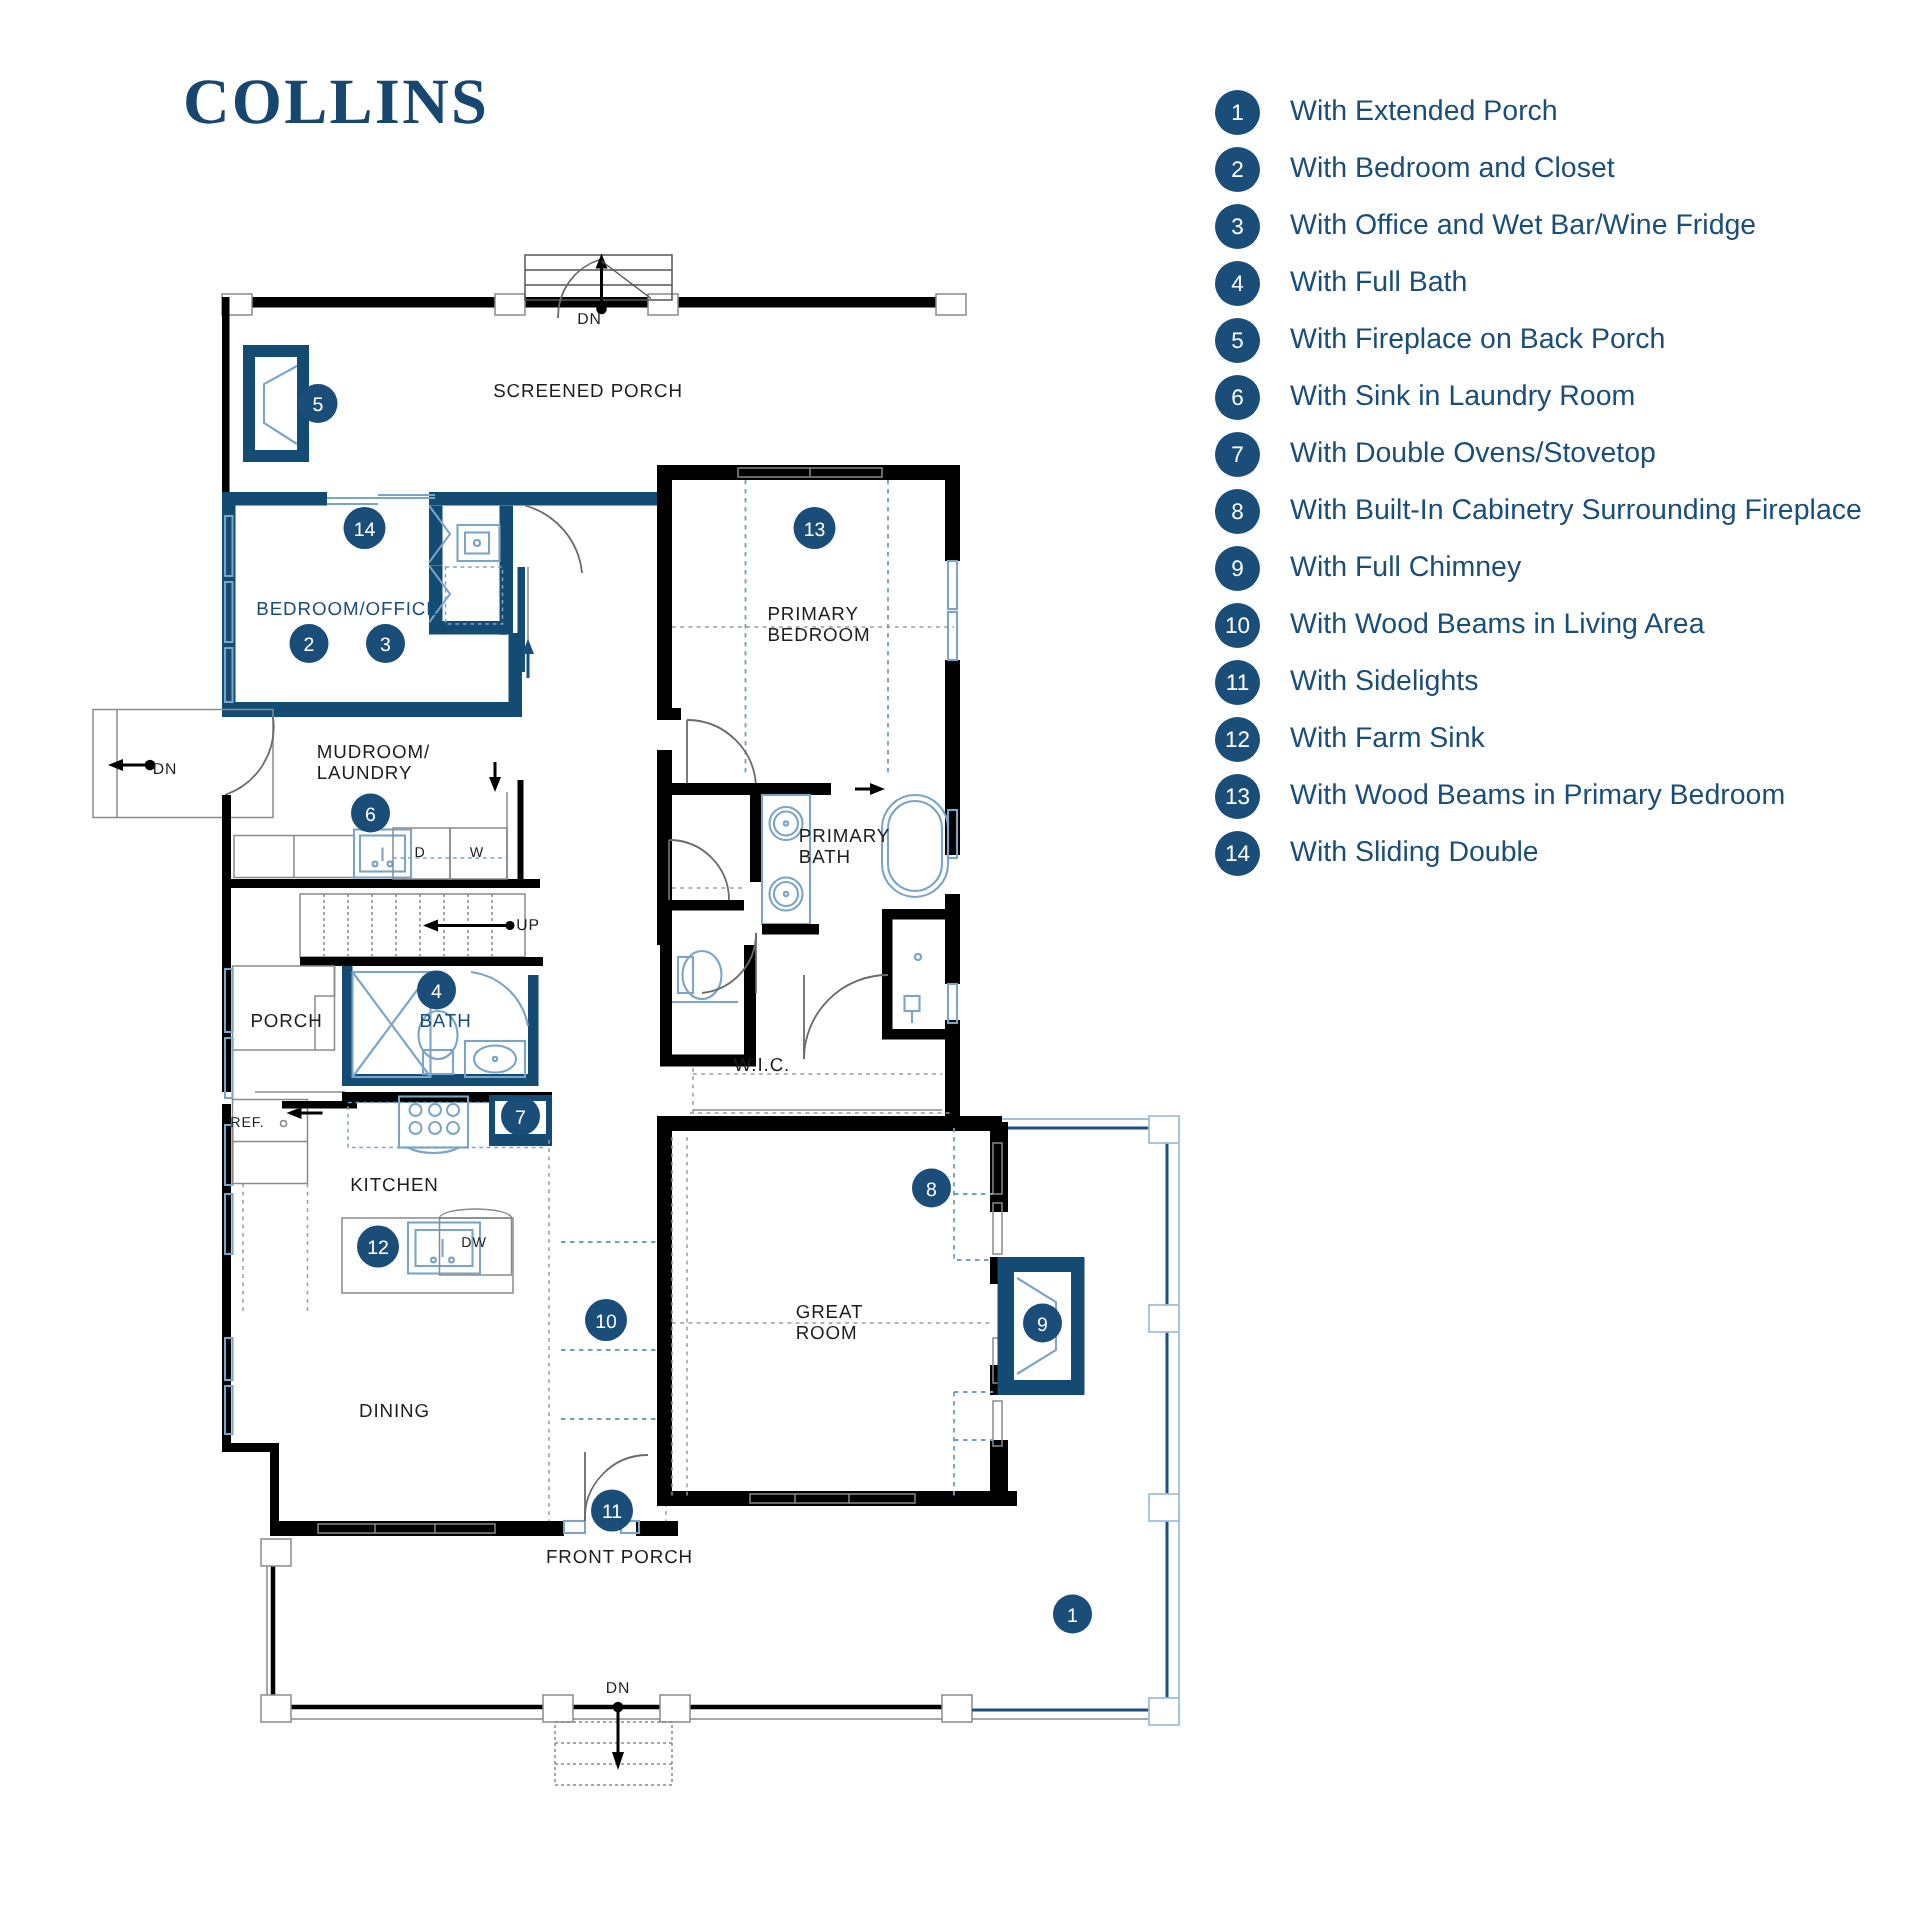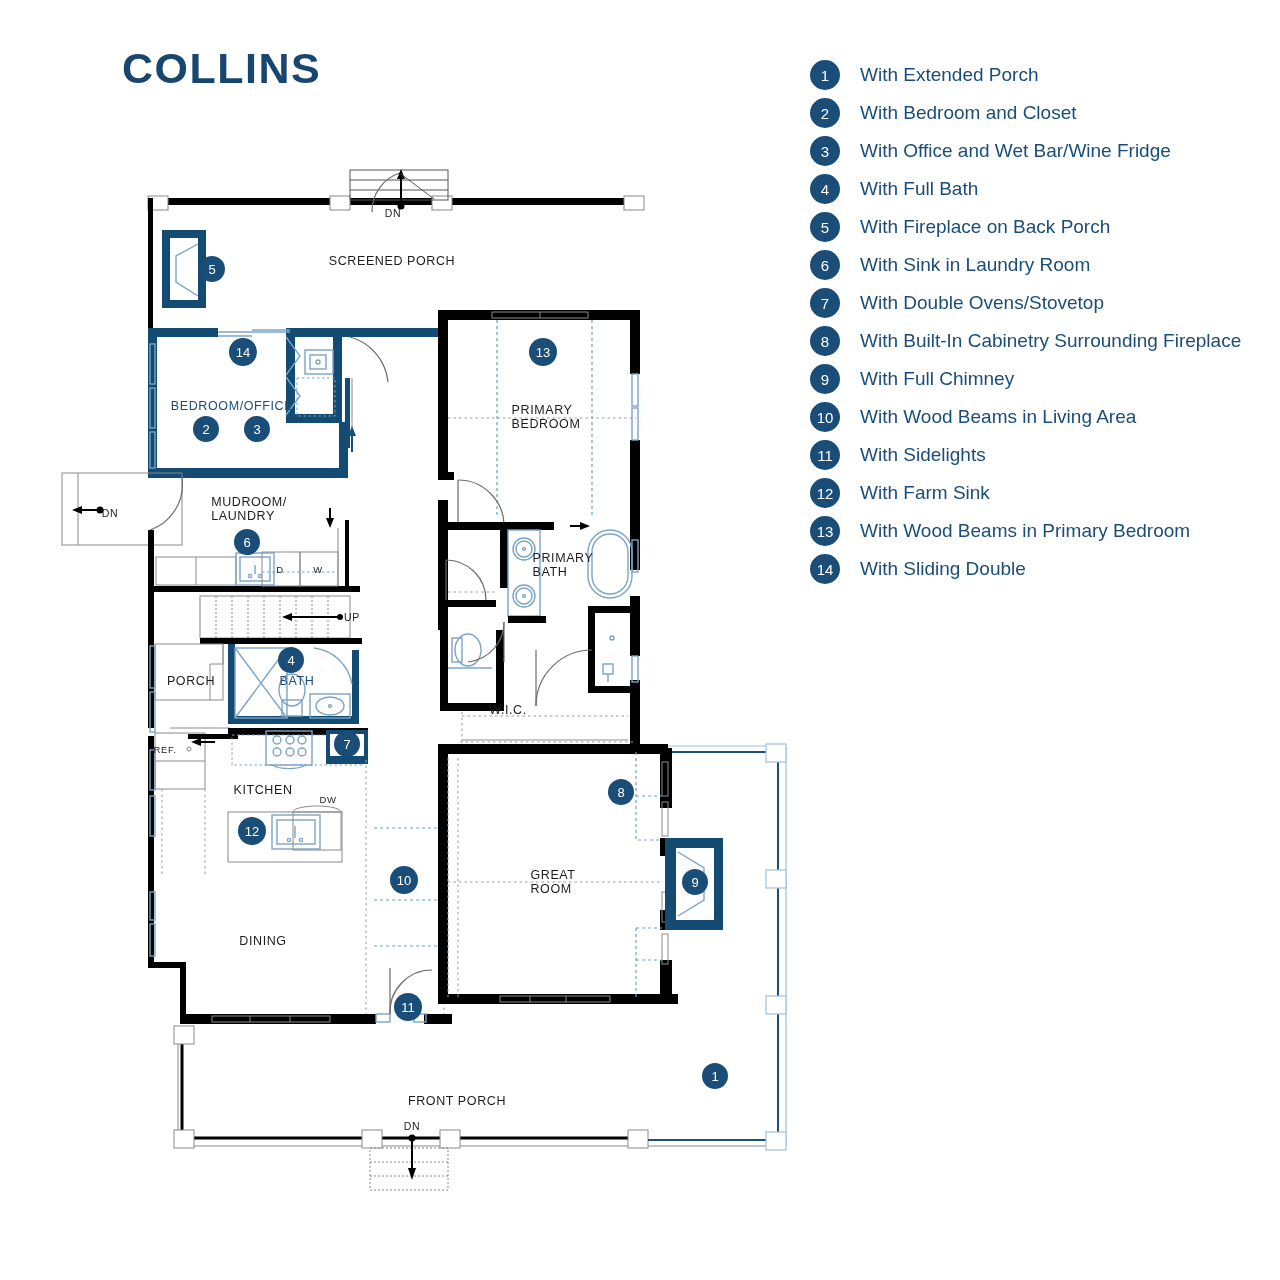--- a/index.html
+++ b/index.html
@@ -10,21 +10,21 @@
     overflow:hidden;
     position:relative;
   }
   #root{position:absolute;inset:0;}
 
   
   .plan-title{
     position:absolute;left:122px;top:44px;
     font-size:43px;font-weight:bold;letter-spacing:1.5px;
     color:#17466e;
-    font-family:Liberation Sans, sans-serif;
+    font-family:Liberation Serif, serif;
   }
 
   
   .legend{position:absolute;left:810px;top:56px;width:460px;}
   .legend-row{display:flex;align-items:center;height:38px;}
   .legend-badge{
     width:30px;height:30px;border-radius:50%;
     background:#1a4d78;color:#ffffff;
     display:flex;align-items:center;justify-content:center;
     font-size:15px;flex:0 0 auto;
@@ -469,27 +469,27 @@
       <div class="rlabel blue" style="left: 297px; top: 681px;">BATH</div>
       <div class="rlabel" style="left: 263px; top: 790px;">KITCHEN</div>
       <div class="rlabel" style="left: 263px; top: 941px;">DINING</div>
       <div class="rlabel" style="left: 553px; top: 882px;">GREAT
 ROOM</div>
       <div class="rlabel" style="left: 546px; top: 417px;">PRIMARY
 BEDROOM</div>
       <div class="rlabel" style="left: 563px; top: 565px;">PRIMARY
 BATH</div>
       <div class="rlabel" style="left: 508px; top: 710px;">W.I.C.</div>
-      <div class="rlabel" style="left: 413px; top: 1101px; margin-left: 44px;">FRONT PORCH</div>
+      <div class="rlabel" style="left: 413px; top: 1038px;">FRONT PORCH</div>
     </div>
   <div id="appliance-labels">
       <div class="rlabel xs" style="left: 280px; top: 570px;">D</div>
       <div class="rlabel xs" style="left: 318px; top: 570px;">W</div>
       <div class="rlabel xs" style="left: 165px; top: 750px;">REF.</div>
-      <div class="rlabel xs" style="left: 316px; top: 800px; padding-left: 24px;">DW</div>
+      <div class="rlabel xs" style="left: 316px; top: 830px;">DW</div>
     </div>
   <div id="direction-labels">
       <div class="rlabel sm" style="left: 393px; top: 213px;">DN</div>
       <div class="rlabel sm" style="left: 110px; top: 513px;">DN</div>
       <div class="rlabel sm" style="left: 352px; top: 617px;">UP</div>
       <div class="rlabel sm" style="left: 412px; top: 1126px;">DN</div>
     </div>
   <div id="plan-markers">
       <div class="marker" style="left: 715px; top: 1076px;">1</div>
       <div class="marker" style="left: 206px; top: 429px;">2</div>

